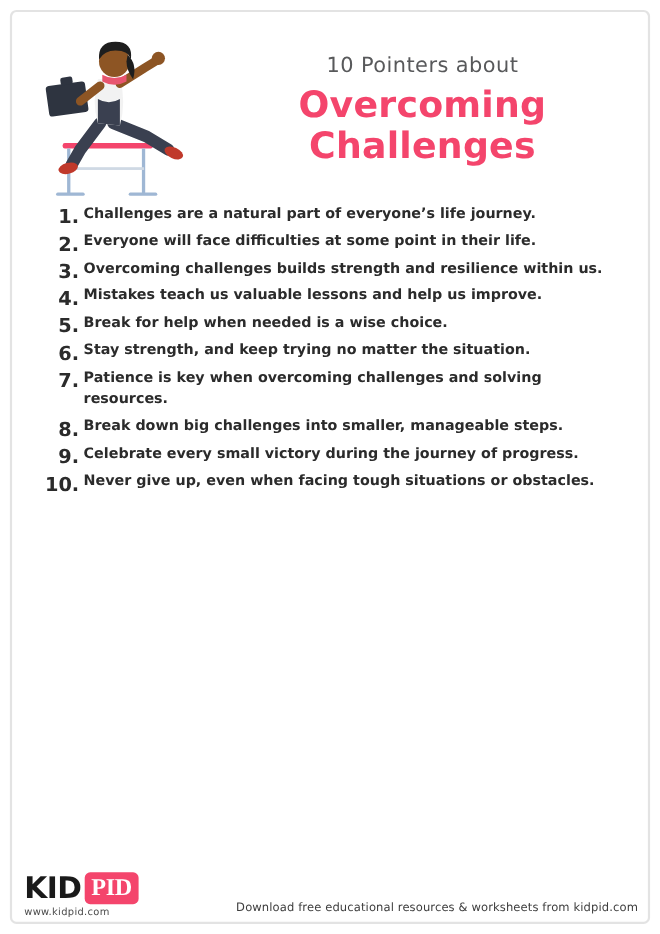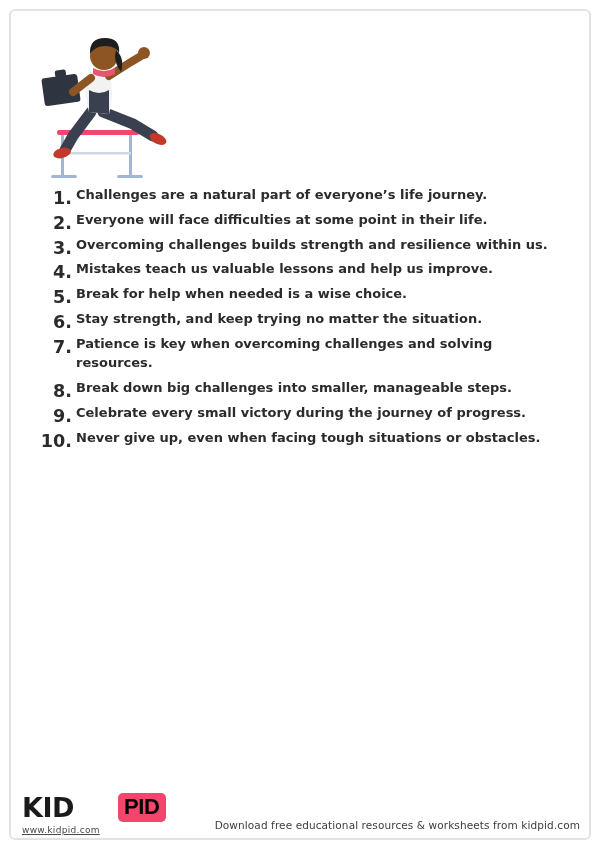--- a/index.html
+++ b/index.html
@@ -115,47 +115,45 @@
   }
   .logo {
     position: absolute;
     left: 22px;
     bottom: 14px;
     width: 130px;
   }
   .logo-row {
     display: flex;
     align-items: center;
-    gap: 41px;
   }
   .logo-kid {
     font-family: "DejaVu Sans", sans-serif;
     font-weight: bold;
     font-size: 27px;
     color: #1a1a1a;
     letter-spacing: -0.5px;
   }
   .logo-pid {
-    font-family: Liberation Sans, sans-serif;
+    font-family: Liberation Serif, serif;
     font-weight: bold;
     font-size: 22px;
-    color: #000000;
+    color: #ffffff;
     background: #f4456c;
     border-radius: 5px;
     padding: 1px 6px 2px 6px;
     margin-left: 3px;
     letter-spacing: -0.3px;
   }
   .logo-url {
     font-family: "DejaVu Sans", sans-serif;
     font-size: 9px;
     color: #4a4a4a;
     letter-spacing: 0.3px;
     margin-top: 2px;
-    text-decoration: underline;
   }
   .footer-note {
     position: absolute;
     right: 20px;
     bottom: 18px;
     font-family: "DejaVu Sans", sans-serif;
     font-size: 10.5px;
     color: #3d3d3d;
     letter-spacing: 0.1px;
   }
@@ -202,20 +200,24 @@
 
         <circle cx="75" cy="36" r="14" fill="#8d5524"></circle>
 
         <path d="M61 34 Q60 18 76 18 Q92 18 90 34 Q88 26 76 26 Q66 26 61 34 Z" fill="#1e1e1e"></path>
         <path d="M87 30 Q96 38 92 52 Q86 44 86 36 Z" fill="#1e1e1e"></path>
 
         <path d="M64 48 Q75 54 86 48 L86 54 Q75 60 64 54 Z" fill="#e8556f"></path>
       </svg>
     </div>
 
+    <div class="title-block">
+      <p class="subtitle">10 Pointers about</p>
+      <h1 class="main-title">Overcoming Challenges</h1>
+    </div>
   </div>
 
   <div class="list-wrap">
     <ol class="pointers">
       <li><span>Challenges are a natural part of everyone’s life journey.</span></li>
       <li><span>Everyone will face difficulties at some point in their life.</span></li>
       <li><span>Overcoming challenges builds strength and resilience within us.</span></li>
       <li><span>Mistakes teach us valuable lessons and help us improve.</span></li>
       <li><span>Break for help when needed is a wise choice.</span></li>
       <li><span>Stay strength, and keep trying no matter the situation.</span></li>

